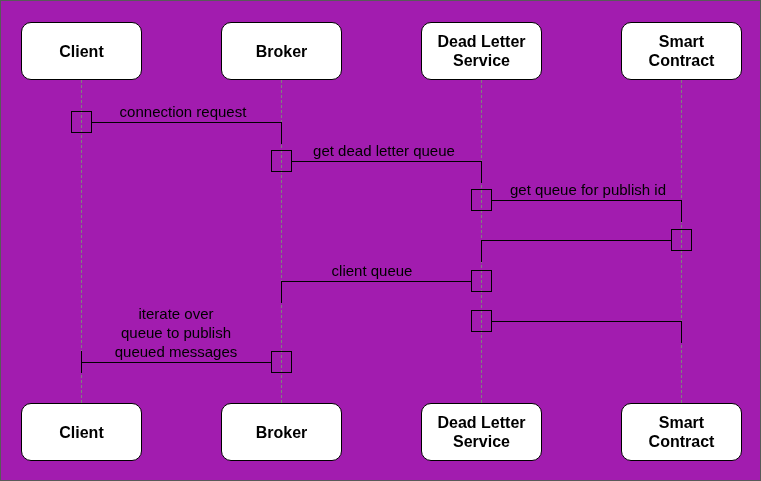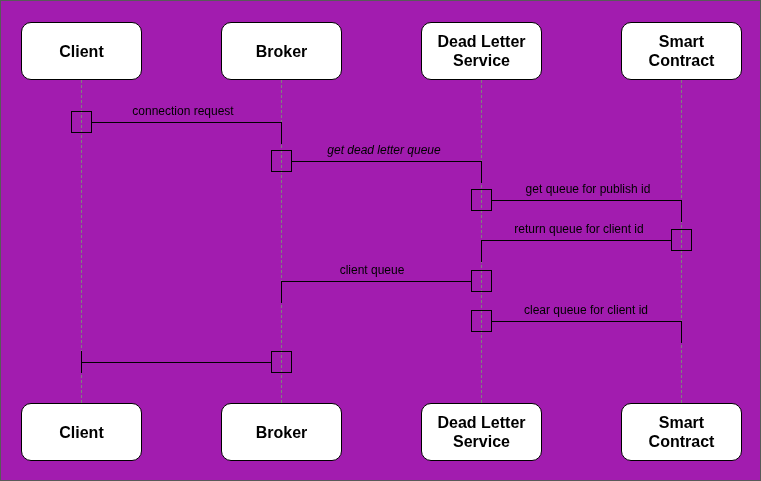--- a/index.html
+++ b/index.html
@@ -68,21 +68,21 @@
     position: absolute;
     width: 0;
     height: 22px;
     border-left: 1.3px solid #000000;
     z-index: 3;
   }
 
   
   .msg-label {
     position: absolute;
-    font-size: 12px;
+    font-size: 15px;
     line-height: 19px;
     color: #000000;
     text-align: center;
     white-space: pre;
     z-index: 6;
     transform: translateX(-50%);
   }
   .msg-label.multiline { white-space: pre-line; }
 </style>
 </head>
@@ -142,39 +142,40 @@
   </div>
 
   <div class="activation" style="left:69.5px; top:110px;"></div>
   <div class="msg-line" style="left:90px; top:121px; width:190px;"></div>
   <div class="msg-tick" style="left:280px; top:121px;"></div>
   <div class="msg-label" style="left:182px; top:101px;">connection request</div>
 
   <div class="activation" style="left:269.5px; top:149px;"></div>
   <div class="msg-line" style="left:290px; top:160px; width:190px;"></div>
   <div class="msg-tick" style="left:480px; top:160px;"></div>
-  <div class="msg-label" style="left:383px; top:140px;font-style:italic;">get dead letter queue</div>
+  <div class="msg-label" style="left:383px; top:140px;">get dead letter queue</div>
 
   <div class="activation" style="left:469.5px; top:188px;"></div>
   <div class="msg-line" style="left:490px; top:199px; width:190px;"></div>
   <div class="msg-tick" style="left:680px; top:199px;"></div>
   <div class="msg-label" style="left:587px; top:179px;">get queue for publish id</div>
 
   <div class="activation" style="left:669.5px; top:228px;"></div>
   <div class="msg-line" style="left:480px; top:239px; width:190px;"></div>
   <div class="msg-tick" style="left:480px; top:239px;"></div>
-  <div class="msg-label" style="left:578px; top:219px;">return queue for client id</div>
 
   <div class="activation" style="left:469.5px; top:269px;"></div>
   <div class="msg-line" style="left:280px; top:280px; width:190px;"></div>
   <div class="msg-tick" style="left:280px; top:280px;"></div>
   <div class="msg-label" style="left:371px; top:260px;">client queue</div>
 
   <div class="activation" style="left:469.5px; top:309px;"></div>
   <div class="msg-line" style="left:490px; top:320px; width:190px;"></div>
   <div class="msg-tick" style="left:680px; top:320px;"></div>
-  <div class="msg-label" style="left:585px; top:300px;">clear queue for client id</div>
 
   <div class="activation" style="left:269.5px; top:350px;"></div>
   <div class="msg-line" style="left:80px; top:361px; width:190px;"></div>
   <div class="msg-tick" style="left:80px; top:350px;"></div>
+  <div class="msg-label multiline" style="left:175px; top:303px;">iterate over
+queue to publish
+queued messages</div>
 
 </div>
 
 </body></html>

